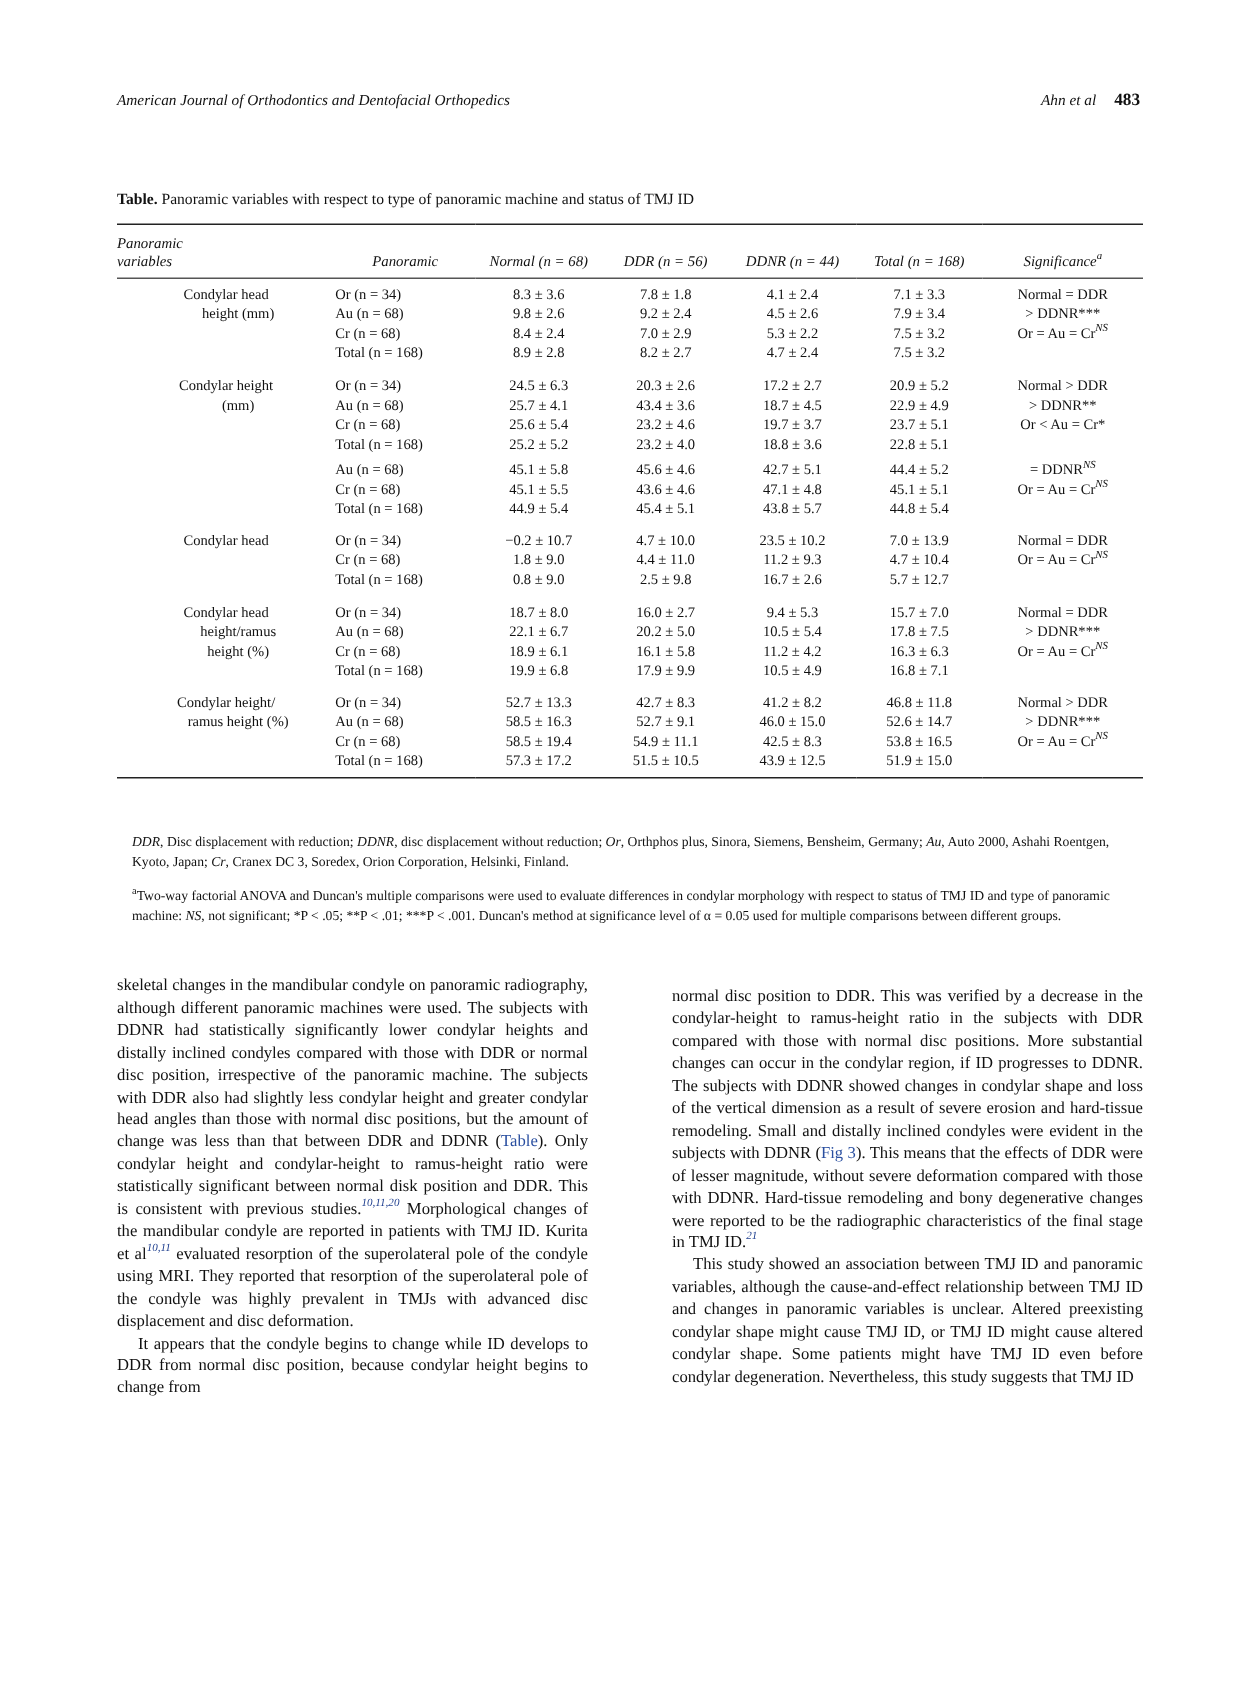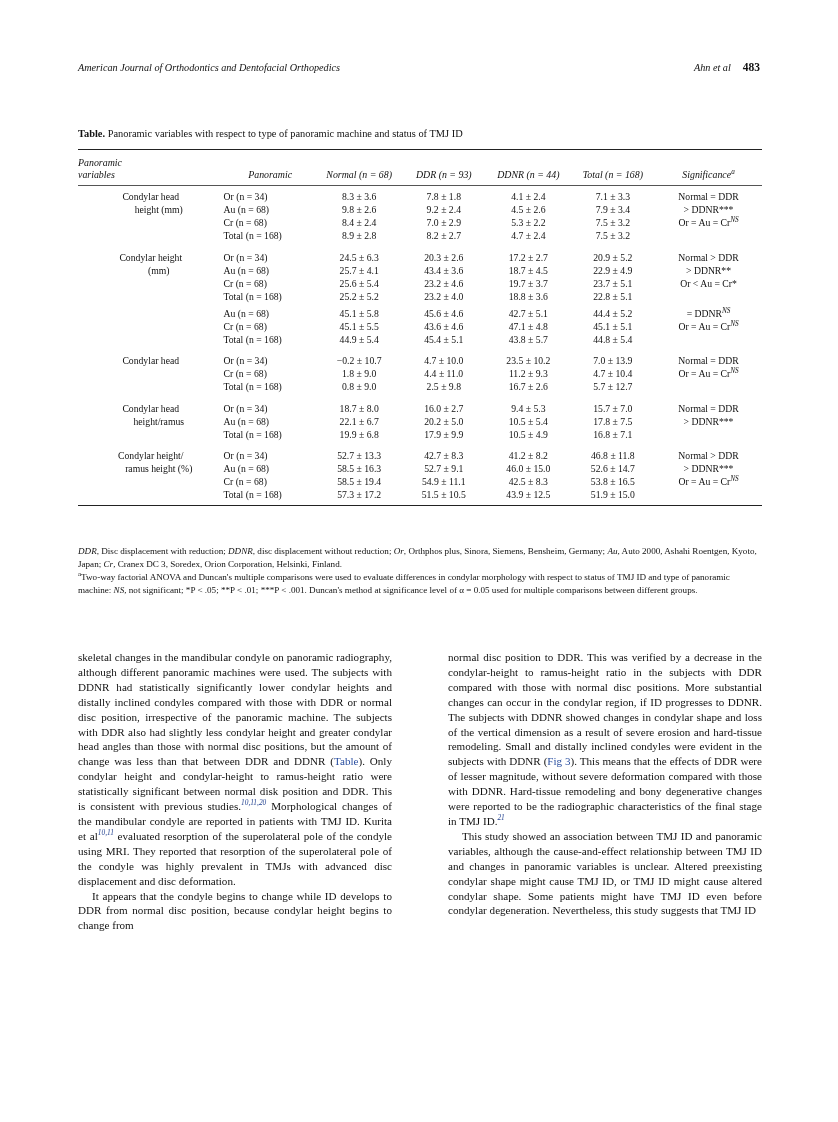--- a/index.html
+++ b/index.html
@@ -116,32 +116,33 @@
   .footnotes {
     position: absolute;
     left: 78px;
     top: 545px;
     width: 684px;
     font-size: 9.1px;
     line-height: 13.0px;
     color: #111;
     text-align: left;
   }
-  .footnotes p { margin: 0; }
+  .footnotes p { margin: 10px; }
   .footnotes i { font-style: italic; }
   .footnotes .fn-marker { font-size: 7px; vertical-align: super; line-height: 0; }
 
   
   .cols {
     position: absolute;
     left: 78px;
     top: 650px;
     width: 684px;
     display: flex;
     gap: 56px;
+    align-items: center;
   }
   .col {
     width: 324px;
     font-size: 11.1px;
     line-height: 14.9px;
     text-align: justify;
     text-justify: inter-word;
     color: #111;
     hyphens: manual;
   }
@@ -172,21 +173,21 @@
 
     <table class="data">
       <thead>
         <tr class="head-row rule-top">
           <th class="c-var">
             <div>Panoramic</div>
             <div>variables</div>
           </th>
           <th class="c-mach">Panoramic</th>
           <th class="c-num">Normal (n = 68)</th>
-          <th class="c-num">DDR (n = 93)</th>
+          <th class="c-num">DDR (n = 56)</th>
           <th class="c-num">DDNR (n = 44)</th>
           <th class="c-num">Total (n = 168)</th>
           <th class="c-sig"><span>Significance</span><sup>a</sup></th>
         </tr>
       </thead>
       <tbody id="table-body">
           <tr class="block-first rule-mid">
             <td class="c-var">Condylar head</td>
             <td class="c-mach">Or (n = 34)</td>
             <td class="c-num">8.3 ± 3.6</td>
@@ -323,20 +324,29 @@
           </tr>
           <tr>
             <td class="c-var indent">height/ramus</td>
             <td class="c-mach">Au (n = 68)</td>
             <td class="c-num">22.1 ± 6.7</td>
             <td class="c-num">20.2 ± 5.0</td>
             <td class="c-num">10.5 ± 5.4</td>
             <td class="c-num">17.8 ± 7.5</td>
             <td class="c-sig">&gt; DDNR***</td>
           </tr>
+          <tr>
+            <td class="c-var indent">height (%)</td>
+            <td class="c-mach">Cr (n = 68)</td>
+            <td class="c-num">18.9 ± 6.1</td>
+            <td class="c-num">16.1 ± 5.8</td>
+            <td class="c-num">11.2 ± 4.2</td>
+            <td class="c-num">16.3 ± 6.3</td>
+            <td class="c-sig">Or = Au = Cr<sup class="ns">NS</sup></td>
+          </tr>
           <tr class="block-last">
             <td class="c-var indent">&nbsp;</td>
             <td class="c-mach">Total (n = 168)</td>
             <td class="c-num">19.9 ± 6.8</td>
             <td class="c-num">17.9 ± 9.9</td>
             <td class="c-num">10.5 ± 4.9</td>
             <td class="c-num">16.8 ± 7.1</td>
             <td class="c-sig">&nbsp;</td>
           </tr>
           <tr class="block-first">

